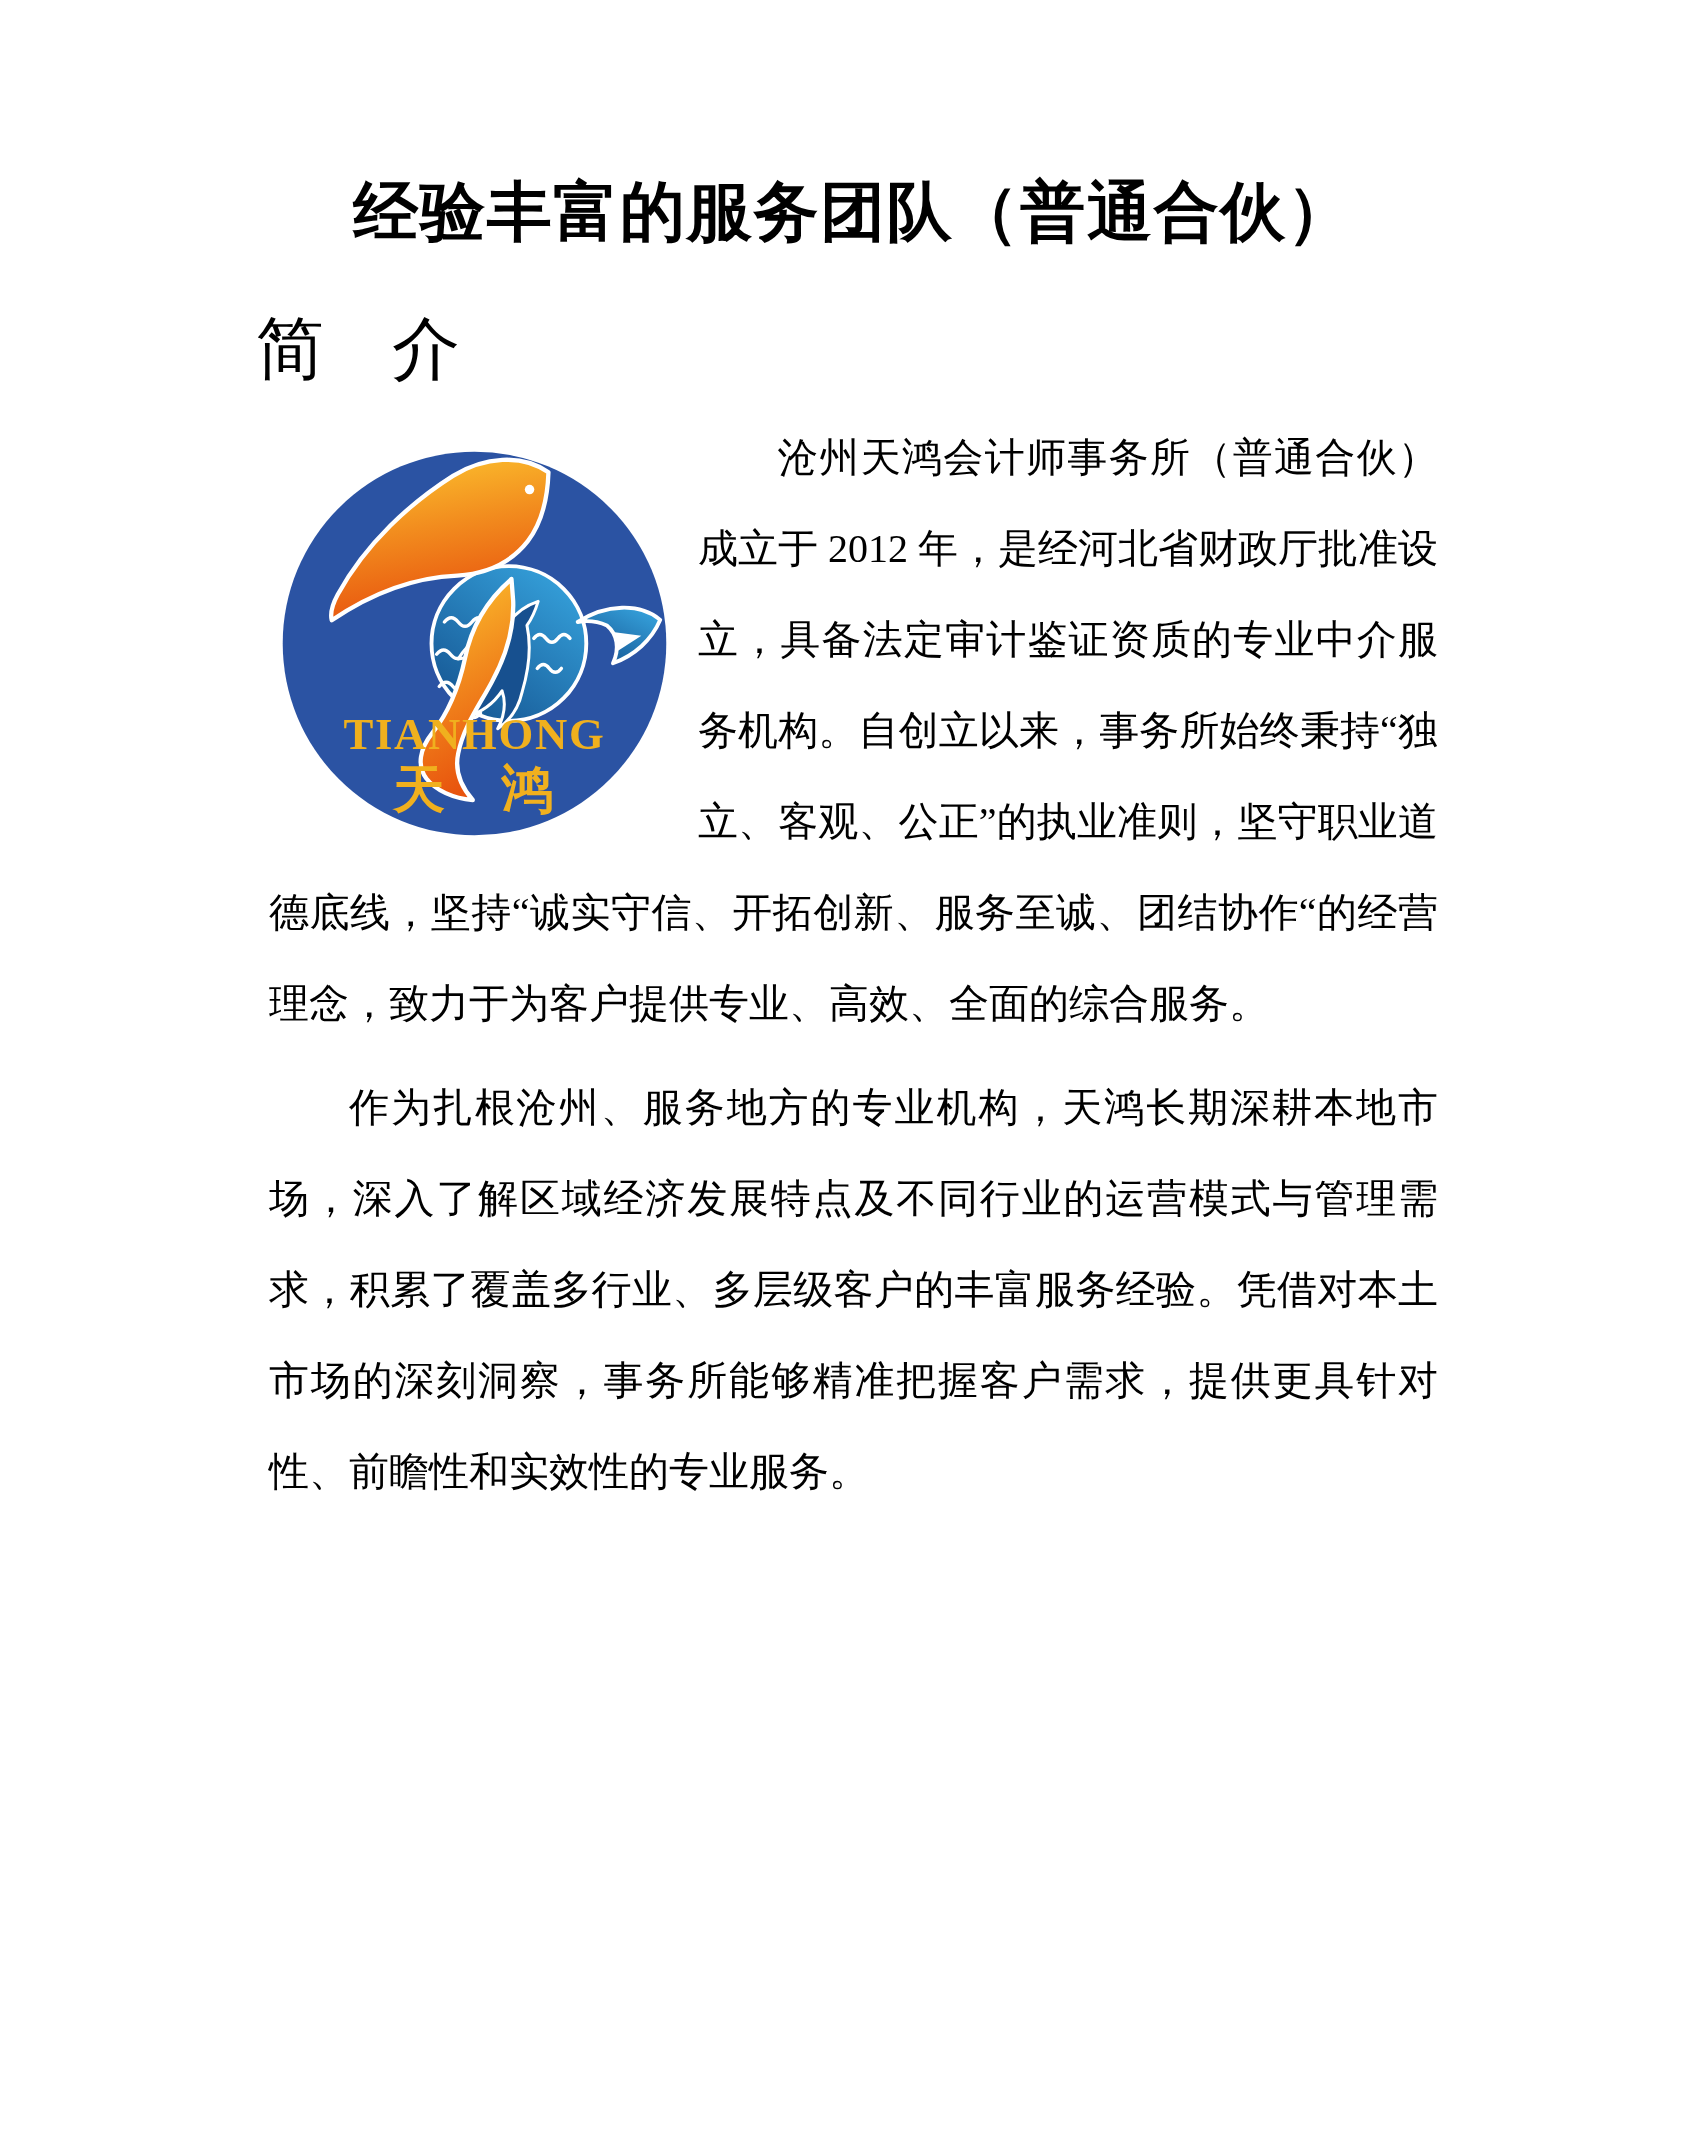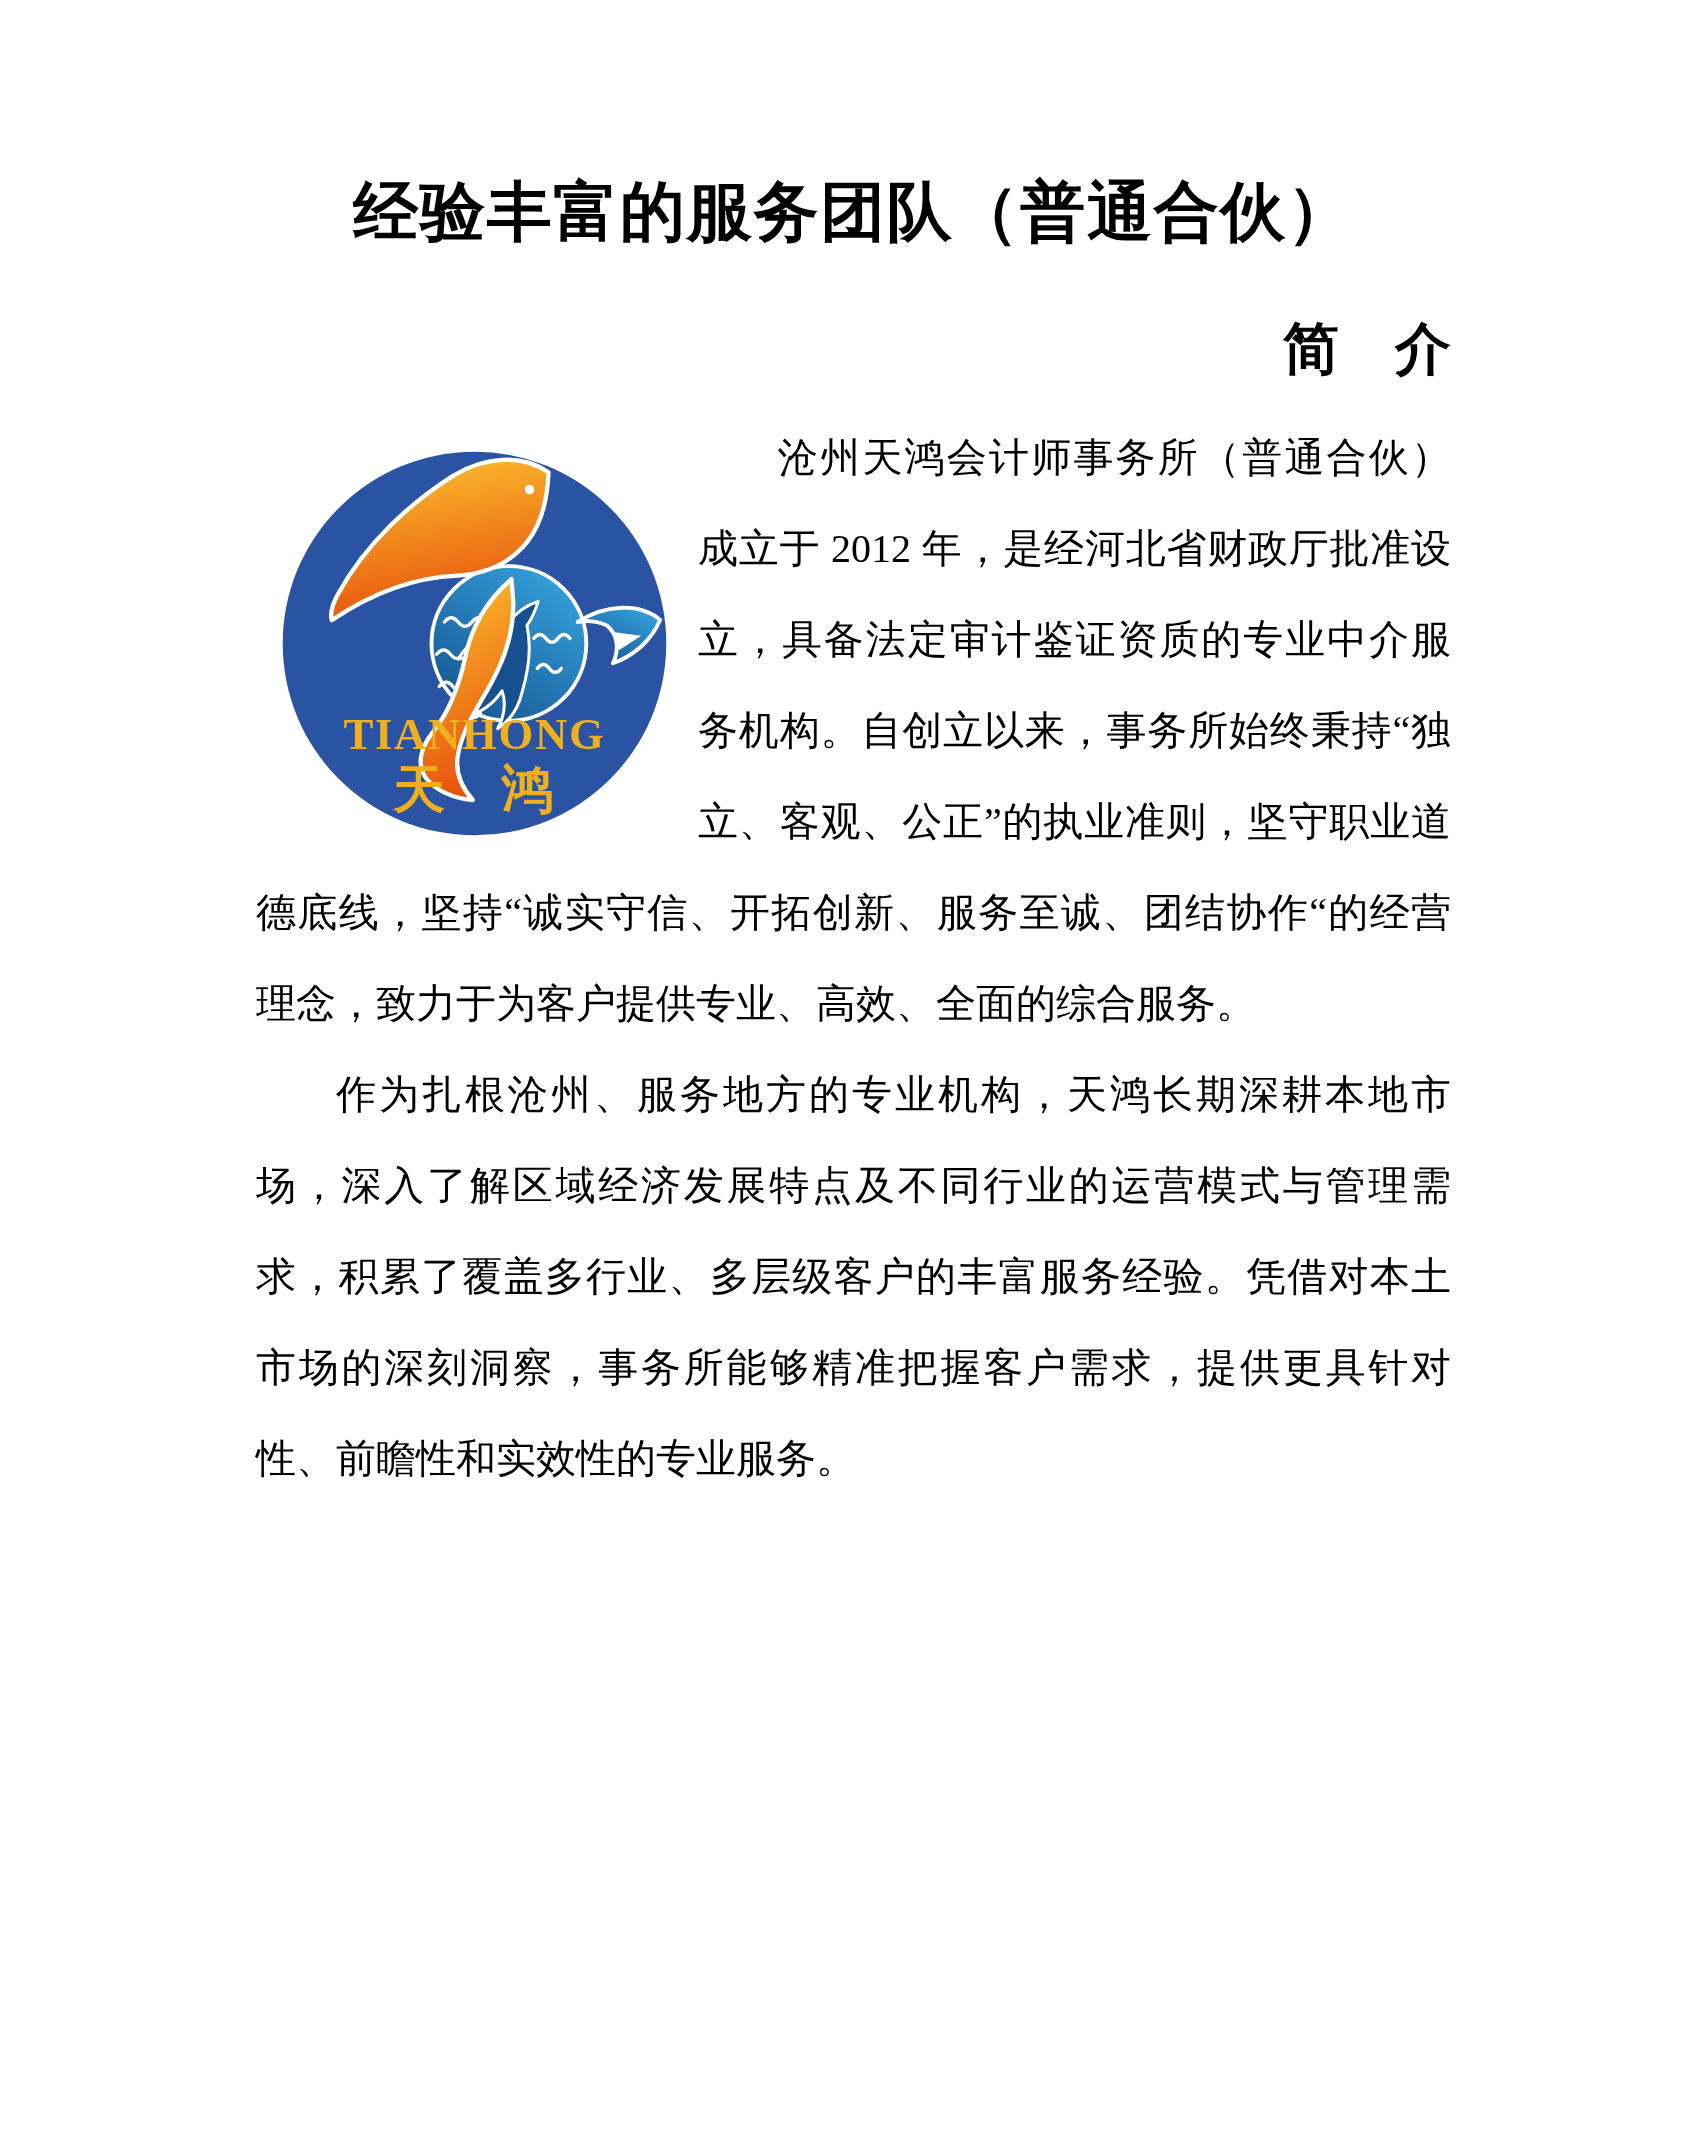--- a/index.html
+++ b/index.html
@@ -22,33 +22,33 @@
     margin: 0;
     text-align: center;
     font-size: 65px;
     line-height: 80px;
     font-weight: bold;
     letter-spacing: 1.7px;
     white-space: nowrap;
   }
   .doc-subtitle {
     margin: 59px 0 0 0;
-    text-align: right;
-    font-size: 56px;
+    text-align: left;
+    font-size: 68px;
     line-height: 77px;
-    font-weight: bold;
+    font-weight: normal;
   }
   .doc-body {
     margin-top: 24px;
     font-size: 40px;
     line-height: 91px;
     text-align: justify;
   }
   .para {
-    margin: 0;
+    margin: 13px;
     text-indent: 2em;
   }
   .logo-wrap {
     float: left;
     width: 387px;
     height: 387px;
     margin: 38px 30px 10.3px 25px;
   }
   .logo-wrap svg {
     display: block;

